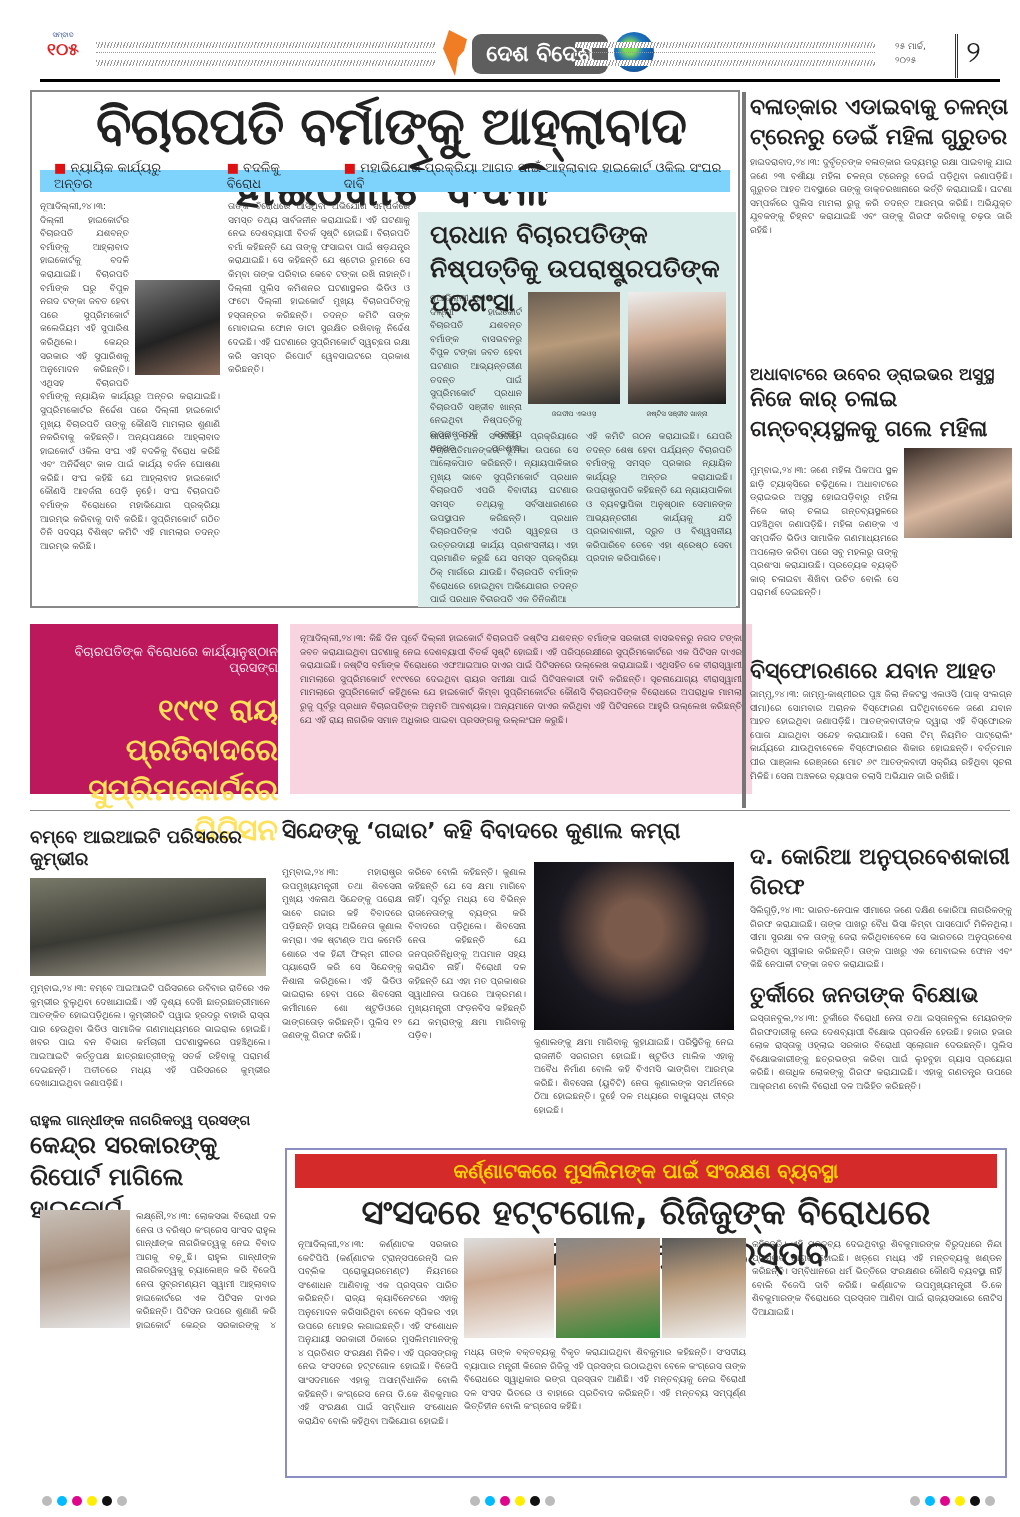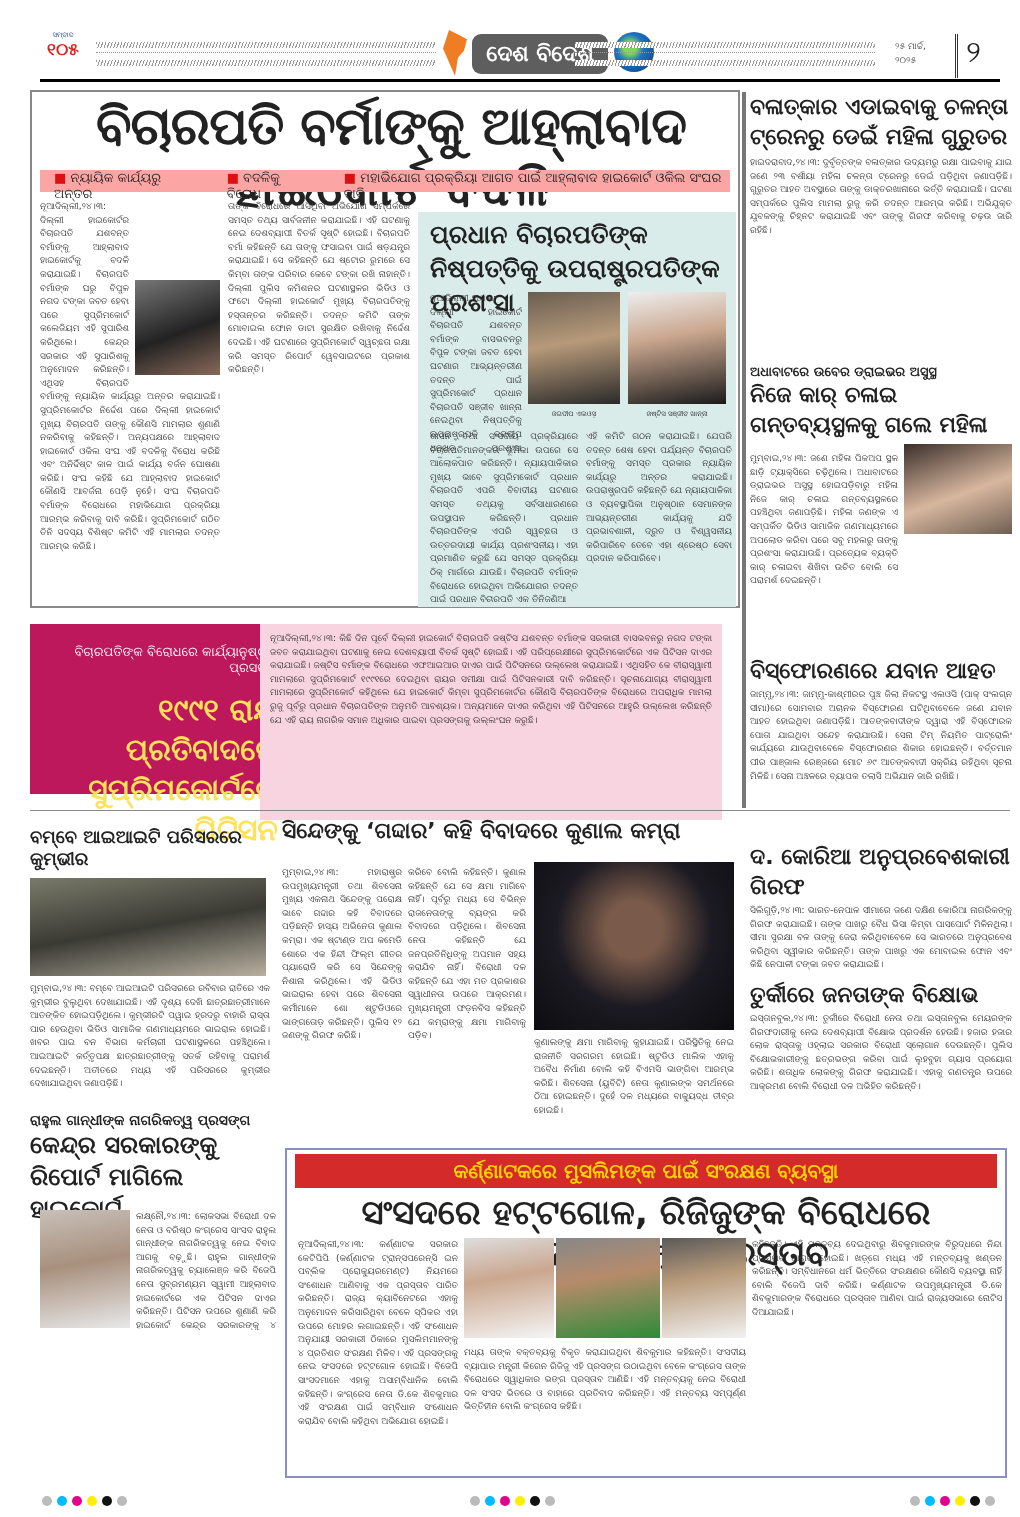--- a/index.html
+++ b/index.html
@@ -13,32 +13,32 @@
 .hatch-r{left:535px;width:300px}
 .dots{border-top:1px dotted #999;height:1px}
 .section{left:432px;top:4px;width:136px;height:40px;background:#5e5e5e;border-radius:9px;color:#fff;font-size:22px;text-align:center;line-height:40px;font-weight:bold}
 .india{left:400px;top:0;width:30px;height:46px;background:#f07d23;clip-path:polygon(30% 0,60% 10%,90% 20%,80% 45%,60% 60%,50% 100%,30% 70%,10% 40%,20% 20%)}
 .globe{left:574px;top:2px;width:40px;height:40px;border-radius:50%;background:radial-gradient(circle at 40% 40%,#7ed957 0 18%,#1e73be 40%,#0b3a7a 100%)}
 .date{left:855px;top:10px;font-size:9px;color:#444;text-align:left;line-height:1.5}
 .pno{left:915px;top:4px;font-size:30px;border-left:3px double #333;padding-left:8px;height:44px}
 .bx{border:2px solid #888}
 .main-box{left:30px;top:90px;width:710px;height:518px}
 .headline{left:46px;top:96px;width:690px;font-size:52px;font-weight:bold;color:#222;text-align:center;letter-spacing:-1px}
-.strip{left:40px;top:170px;width:690px;height:22px;background:#fca5a5;font-size:13px;display:flex;align-items:flex-start;gap:29px;padding-left:14px}
+.strip{left:40px;top:170px;width:690px;height:22px;background:#7dd3fc;font-size:13px;display:flex;align-items:flex-end;gap:29px;padding-left:14px}
 .strip span::before{content:"■ ";color:#d11}
 .col{font-size:9px;line-height:13.6px;color:#333;text-align:justify;overflow:hidden}
 .card{left:418px;top:212px;width:318px;height:395px;background:#d9ece9}
 .card-h{left:430px;top:218px;width:300px;font-size:25px;font-weight:bold;line-height:34px}
 .photo{background:linear-gradient(160deg,#777,#222 55%,#8a6a5a)}
 .red{left:30px;top:624px;width:248px;height:170px;background:#be185d;color:#fff;text-align:right;padding-top:20px}
 .red .sub{font-size:13px}
 .red .big{font-size:30px;color:#ffe15a;font-weight:bold;line-height:40px}
-.pinkbox{left:260px;top:624px;width:462px;height:196px;background:#f8d4e0;padding:8px 10px}
+.pinkbox{left:290px;top:624px;width:462px;height:170px;background:#f8d4e0;padding:8px 10px}
 .rhead{font-size:22px;font-weight:bold;line-height:30px;color:#222}
-.rsub{font-size:13px;font-weight:bold;color:#222}
+.rsub{font-size:17px;font-weight:bold;color:#222}
 .rcol{left:750px;width:262px}
 .vline{left:742px;top:92px;width:4px;height:716px;background:#777}
 .kbox{left:285px;top:1148px;width:722px;height:330px;border:2px solid #8a8fbf}
 .kred{left:295px;top:1154px;width:702px;height:34px;background:#d42a2a;color:#ffd400;font-size:20px;font-weight:bold;text-align:center;line-height:34px}
 .khead{left:295px;top:1192px;width:702px;font-size:34px;font-weight:bold;text-align:center}
 .reg{display:flex;gap:5px;align-items:center}
 .reg i{display:inline-block;width:10px;height:10px;border-radius:50%}
 .hr{height:1px;background:#888}
 </style>
 </head>
@@ -99,21 +99,21 @@
 
 <div class="abs vline"></div>
 <div class="abs rcol" style="top:92px">
   <div class="rhead">ବଳାତ୍କାର ଏଡାଇବାକୁ ଚଳନ୍ତା ଟ୍ରେନରୁ ଡେଇଁ ମହିଳା ଗୁରୁତର</div>
   <div class="col" style="height:180px;margin-top:4px">ହାଇଦରାବାଦ,୨୪।୩: ଦୁର୍ବୃତ୍ତଙ୍କ ବଳାତ୍କାର ଉଦ୍ୟମରୁ ରକ୍ଷା ପାଇବାକୁ ଯାଇ ଜଣେ ୨୩ ବର୍ଷୀୟା ମହିଳା ଚଳନ୍ତା ଟ୍ରେନରୁ ଡେଇଁ ପଡ଼ିଥିବା ଜଣାପଡ଼ିଛି। ଗୁରୁତର ଆହତ ଅବସ୍ଥାରେ ତାଙ୍କୁ ଡାକ୍ତରଖାନାରେ ଭର୍ତ୍ତି କରାଯାଇଛି। ଘଟଣା ସମ୍ପର୍କରେ ପୁଲିସ ମାମଲା ରୁଜୁ କରି ତଦନ୍ତ ଆରମ୍ଭ କରିଛି। ଅଭିଯୁକ୍ତ ଯୁବକଙ୍କୁ ଚିହ୍ନଟ କରାଯାଇଛି ଏବଂ ତାଙ୍କୁ ଗିରଫ କରିବାକୁ ଚଢ଼ଉ ଜାରି ରହିଛି।</div>
 </div>
 <div class="abs rcol" style="top:364px">
   <div class="rsub">ଅଧାବାଟରେ ଉବେର ଡ୍ରାଇଭର ଅସୁସ୍ଥ</div>
   <div class="rhead">ନିଜେ କାର୍ ଚଳାଇ ଗନ୍ତବ୍ୟସ୍ଥଳକୁ ଗଲେ ମହିଳା</div>
   <div class="photo" style="float:right;width:108px;height:90px;margin:4px 0 2px 6px;background:linear-gradient(160deg,#3b2f2a,#d8b79f 55%,#6e5e52)"></div>
-  <div class="col" style="height:200px;margin-top:12px">ମୁମ୍ବାଇ,୨୪।୩: ଜଣେ ମହିଳା ପିକଅପ ସ୍ଥଳ ଛାଡ଼ି ଟ୍ୟାକ୍ସିରେ ଚଢ଼ିଥିଲେ। ଅଧାବାଟରେ ଡ୍ରାଇଭର ଅସୁସ୍ଥ ହୋଇପଡ଼ିବାରୁ ମହିଳା ନିଜେ କାର୍ ଚଳାଇ ଗନ୍ତବ୍ୟସ୍ଥଳରେ ପହଞ୍ଚିଥିବା ଜଣାପଡ଼ିଛି। ମହିଳା ଜଣଙ୍କ ଏ ସମ୍ପର୍କିତ ଭିଡିଓ ସାମାଜିକ ଗଣମାଧ୍ୟମରେ ଅପଲୋଡ କରିବା ପରେ ସବୁ ମହଲରୁ ତାଙ୍କୁ ପ୍ରଶଂସା କରାଯାଉଛି। ପ୍ରତ୍ୟେକ ବ୍ୟକ୍ତି କାର୍ ଚଳାଇବା ଶିଖିବା ଉଚିତ ବୋଲି ସେ ପରାମର୍ଶ ଦେଇଛନ୍ତି।</div>
+  <div class="col" style="height:200px;margin-top:20px">ମୁମ୍ବାଇ,୨୪।୩: ଜଣେ ମହିଳା ପିକଅପ ସ୍ଥଳ ଛାଡ଼ି ଟ୍ୟାକ୍ସିରେ ଚଢ଼ିଥିଲେ। ଅଧାବାଟରେ ଡ୍ରାଇଭର ଅସୁସ୍ଥ ହୋଇପଡ଼ିବାରୁ ମହିଳା ନିଜେ କାର୍ ଚଳାଇ ଗନ୍ତବ୍ୟସ୍ଥଳରେ ପହଞ୍ଚିଥିବା ଜଣାପଡ଼ିଛି। ମହିଳା ଜଣଙ୍କ ଏ ସମ୍ପର୍କିତ ଭିଡିଓ ସାମାଜିକ ଗଣମାଧ୍ୟମରେ ଅପଲୋଡ କରିବା ପରେ ସବୁ ମହଲରୁ ତାଙ୍କୁ ପ୍ରଶଂସା କରାଯାଉଛି। ପ୍ରତ୍ୟେକ ବ୍ୟକ୍ତି କାର୍ ଚଳାଇବା ଶିଖିବା ଉଚିତ ବୋଲି ସେ ପରାମର୍ଶ ଦେଇଛନ୍ତି।</div>
 </div>
 <div class="abs rcol" style="top:656px">
   <div class="rhead">ବିସ୍ଫୋରଣରେ ଯବାନ ଆହତ</div>
   <div class="col" style="height:140px;margin-top:2px">ଜାମ୍ମୁ,୨୪।୩: ଜାମ୍ମୁ-କାଶ୍ମୀରର ପୁଞ୍ଚ ଜିଲା ନିକଟସ୍ଥ ଏଲଓସି (ପାକ୍ ସଂଲଗ୍ନ ସୀମା)ରେ ସୋମବାର ଅଚାନକ ବିସ୍ଫୋରଣ ଘଟିଥିବାବେଳେ ଜଣେ ଯବାନ ଆହତ ହୋଇଥିବା ଜଣାପଡ଼ିଛି। ଆତଙ୍କବାଦୀଙ୍କ ଦ୍ୱାରା ଏହି ବିସ୍ଫୋରକ ପୋତା ଯାଇଥିବା ସନ୍ଦେହ କରାଯାଉଛି। ସେନା ଟିମ୍ ନିୟମିତ ପାଟ୍ରୋଲିଂ କାର୍ଯ୍ୟରେ ଯାଉଥିବାବେଳେ ବିସ୍ଫୋରଣର ଶିକାର ହୋଇଛନ୍ତି। ବର୍ତ୍ତମାନ ପୀର ପାଞ୍ଜାଲ ରେଞ୍ଜରେ ମୋଟ ୬୯ ଆତଙ୍କବାଦୀ ସକ୍ରିୟ ରହିଥିବା ସୂଚନା ମିଳିଛି। ସେନା ଅଞ୍ଚଳରେ ବ୍ୟାପକ ତଲାସି ଅଭିଯାନ ଜାରି ରଖିଛି।</div>
 </div>
 <div class="abs hr" style="left:30px;top:810px;width:980px"></div>
 <div class="abs rcol" style="top:842px">
   <div class="rhead">ଦ. କୋରିଆ ଅନୁପ୍ରବେଶକାରୀ ଗିରଫ</div>
   <div class="col" style="height:112px;margin-top:2px">ସିଲିଗୁଡ଼ି,୨୪।୩: ଭାରତ-ନେପାଳ ସୀମାରେ ଜଣେ ଦକ୍ଷିଣ କୋରିଆ ନାଗରିକଙ୍କୁ ଗିରଫ କରାଯାଇଛି। ତାଙ୍କ ପାଖରୁ ବୈଧ ଭିସା କିମ୍ବା ପାସପୋର୍ଟ ମିଳିନଥିଲା। ସୀମା ସୁରକ୍ଷା ବଳ ତାଙ୍କୁ ଜେରା କରିଥିବାବେଳେ ସେ ଭାରତରେ ଅନୁପ୍ରବେଶ କରିଥିବା ସ୍ୱୀକାର କରିଛନ୍ତି। ତାଙ୍କ ପାଖରୁ ଏକ ମୋବାଇଲ ଫୋନ ଏବଂ କିଛି ନେପାଳୀ ଟଙ୍କା ଜବତ କରାଯାଇଛି।</div>
 </div>

